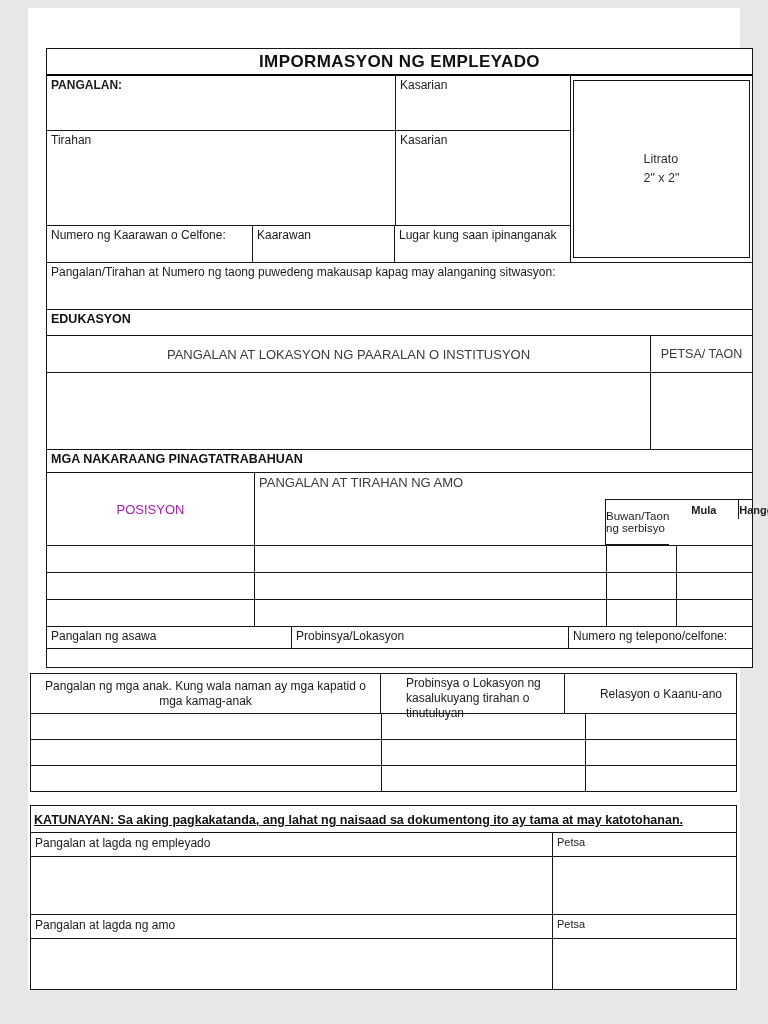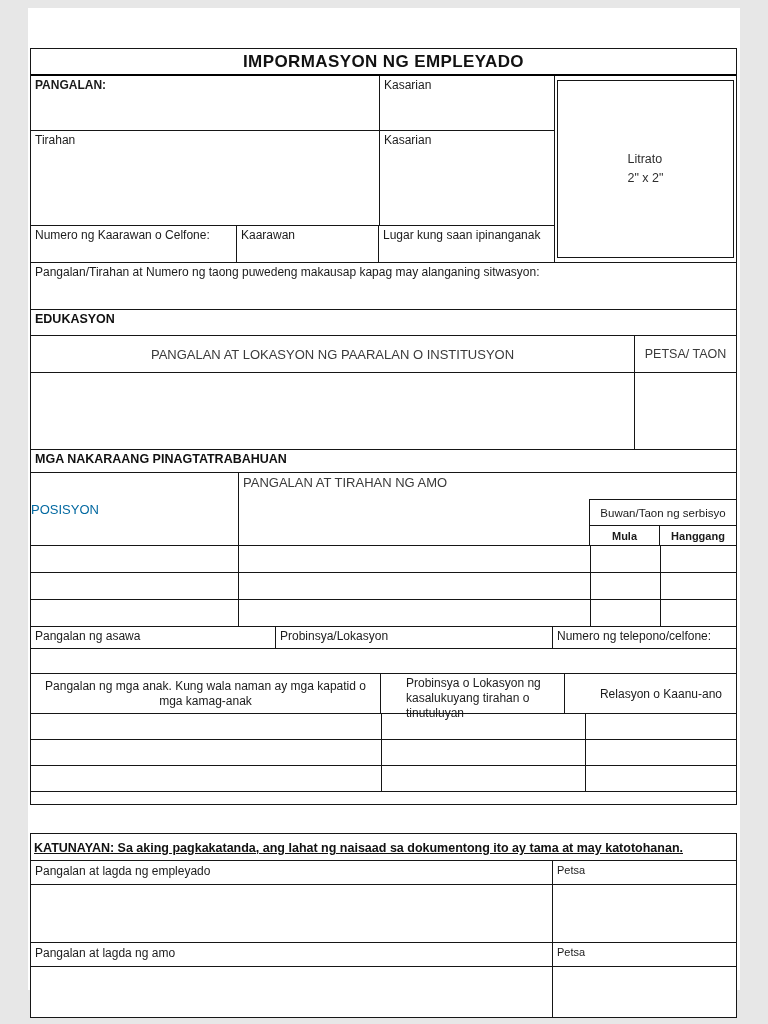--- a/index.html
+++ b/index.html
@@ -9,23 +9,23 @@
     font-family:"Liberation Sans", sans-serif;
     color:#1b1b1b;
   }
   .page { position:absolute; left:28px; top:8px; width:712px; height:982px; background:#ffffff; }
 
   .block {
     position:absolute; left:2px; width:707px; background:#fff;
     border:1px solid #161616; box-sizing:border-box;
     display:flex; flex-direction:column;
   }
-  .block1 { top:40px; height:757px; }
+  .block1 { top:40px; height:620px;margin-left:16px; }
   .block2 { top:665px; height:119px; }
-  .block3 { top:797px; height:185px;margin-top:28px; }
+  .block3 { top:797px; height:185px; }
 
   .r { display:flex; border-bottom:1px solid #161616; box-sizing:border-box; flex:0 0 auto; }
   .r.nb { border-bottom:none; }
   .cell {
     box-sizing:border-box; padding:2px 4px; font-size:12px; color:#1b1b1b;
     border-right:1px solid #161616; overflow:hidden;
   }
   .cell.nr { border-right:none; }
   .b { font-weight:bold; }
 
@@ -53,24 +53,24 @@
   .edu-header { height:37px; }
   .edu-school-h { flex:1 1 auto; display:flex; align-items:center; justify-content:center; font-size:13px; color:#3a3a3a; border-right:1px solid #161616; }
   .edu-petsa-h { flex:0 0 101px; display:flex; align-items:center; justify-content:center; font-size:12.5px; color:#3a3a3a; }
   .edu-body { height:77px; }
   .edu-school-b { flex:1 1 auto; border-right:1px solid #161616; }
   .edu-petsa-b { flex:0 0 101px; }
 
   .mga-row { height:23px; }
 
   .work-header { height:73px; }
-  .wh-pos { flex:0 0 207px; border-right:1px solid #161616; display:flex; align-items:center; justify-content:flex-start; font-size:13px; color:#0369a1; }
+  .wh-pos { flex:0 0 207px; border-right:1px solid #161616; display:flex; align-items:center; justify-content:center; font-size:13px; color:#a21caf; }
   .wh-amo { flex:1 1 auto; padding:2px 4px; font-size:13px; color:#3a3a3a; box-sizing:border-box; }
   .wh-serb { flex:0 0 146px; position:relative; }
-  .serb-box { position:absolute; left:-1px; right:0; bottom:0; height:46px; border-left:1px solid #161616; border-top:1px solid #161616; display:flex; flex-direction:column; box-sizing:border-box; }
+  .serb-box { position:absolute; left:-1px; right:0; bottom:0; height:46px; border-left:1px solid #161616; border-top:1px solid #161616; display:flex; flex-direction:row; box-sizing:border-box; }
   .serb-title { flex:1 1 auto; display:flex; align-items:center; justify-content:center; font-size:11.5px; border-bottom:1px solid #161616; }
   .serb-sub { height:19px; display:flex; }
   .serb-mula { flex:0 0 69px; border-right:1px solid #161616; display:flex; align-items:center; justify-content:center; font-size:11px; font-weight:bold; }
   .serb-hang { flex:1 1 auto; display:flex; align-items:center; justify-content:center; font-size:11px; font-weight:bold; }
 
   .work-row { height:27px; }
   .wr-pos { flex:0 0 207px; border-right:1px solid #161616; }
   .wr-amo { flex:1 1 auto; border-right:1px solid #161616; }
   .wr-mula { flex:0 0 69px; border-right:1px solid #161616; }
   .wr-hang { flex:0 0 75px; }

